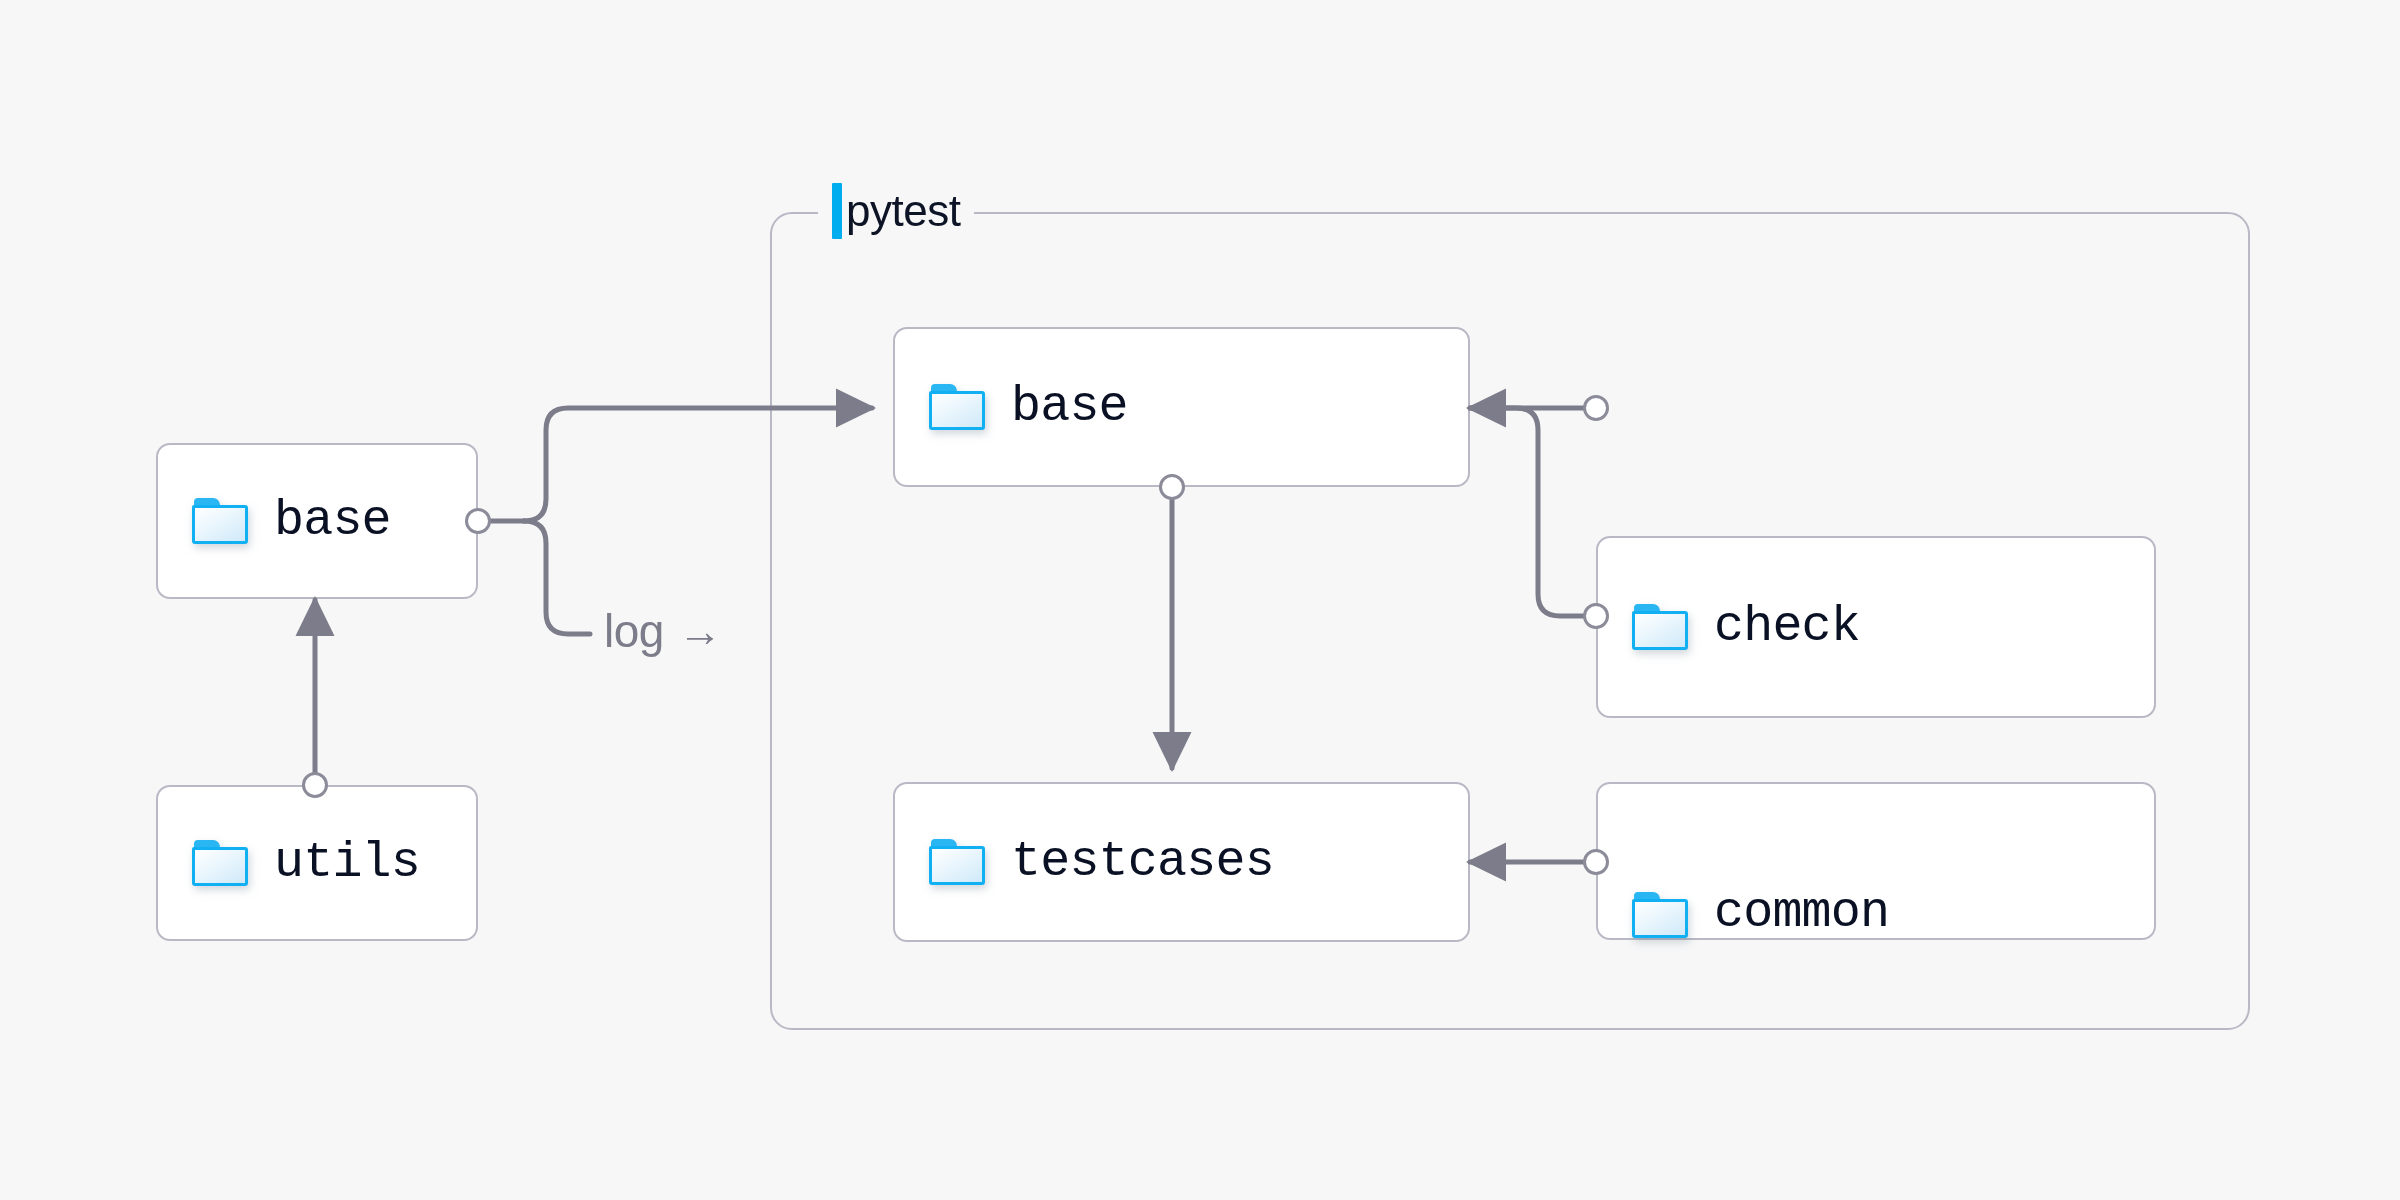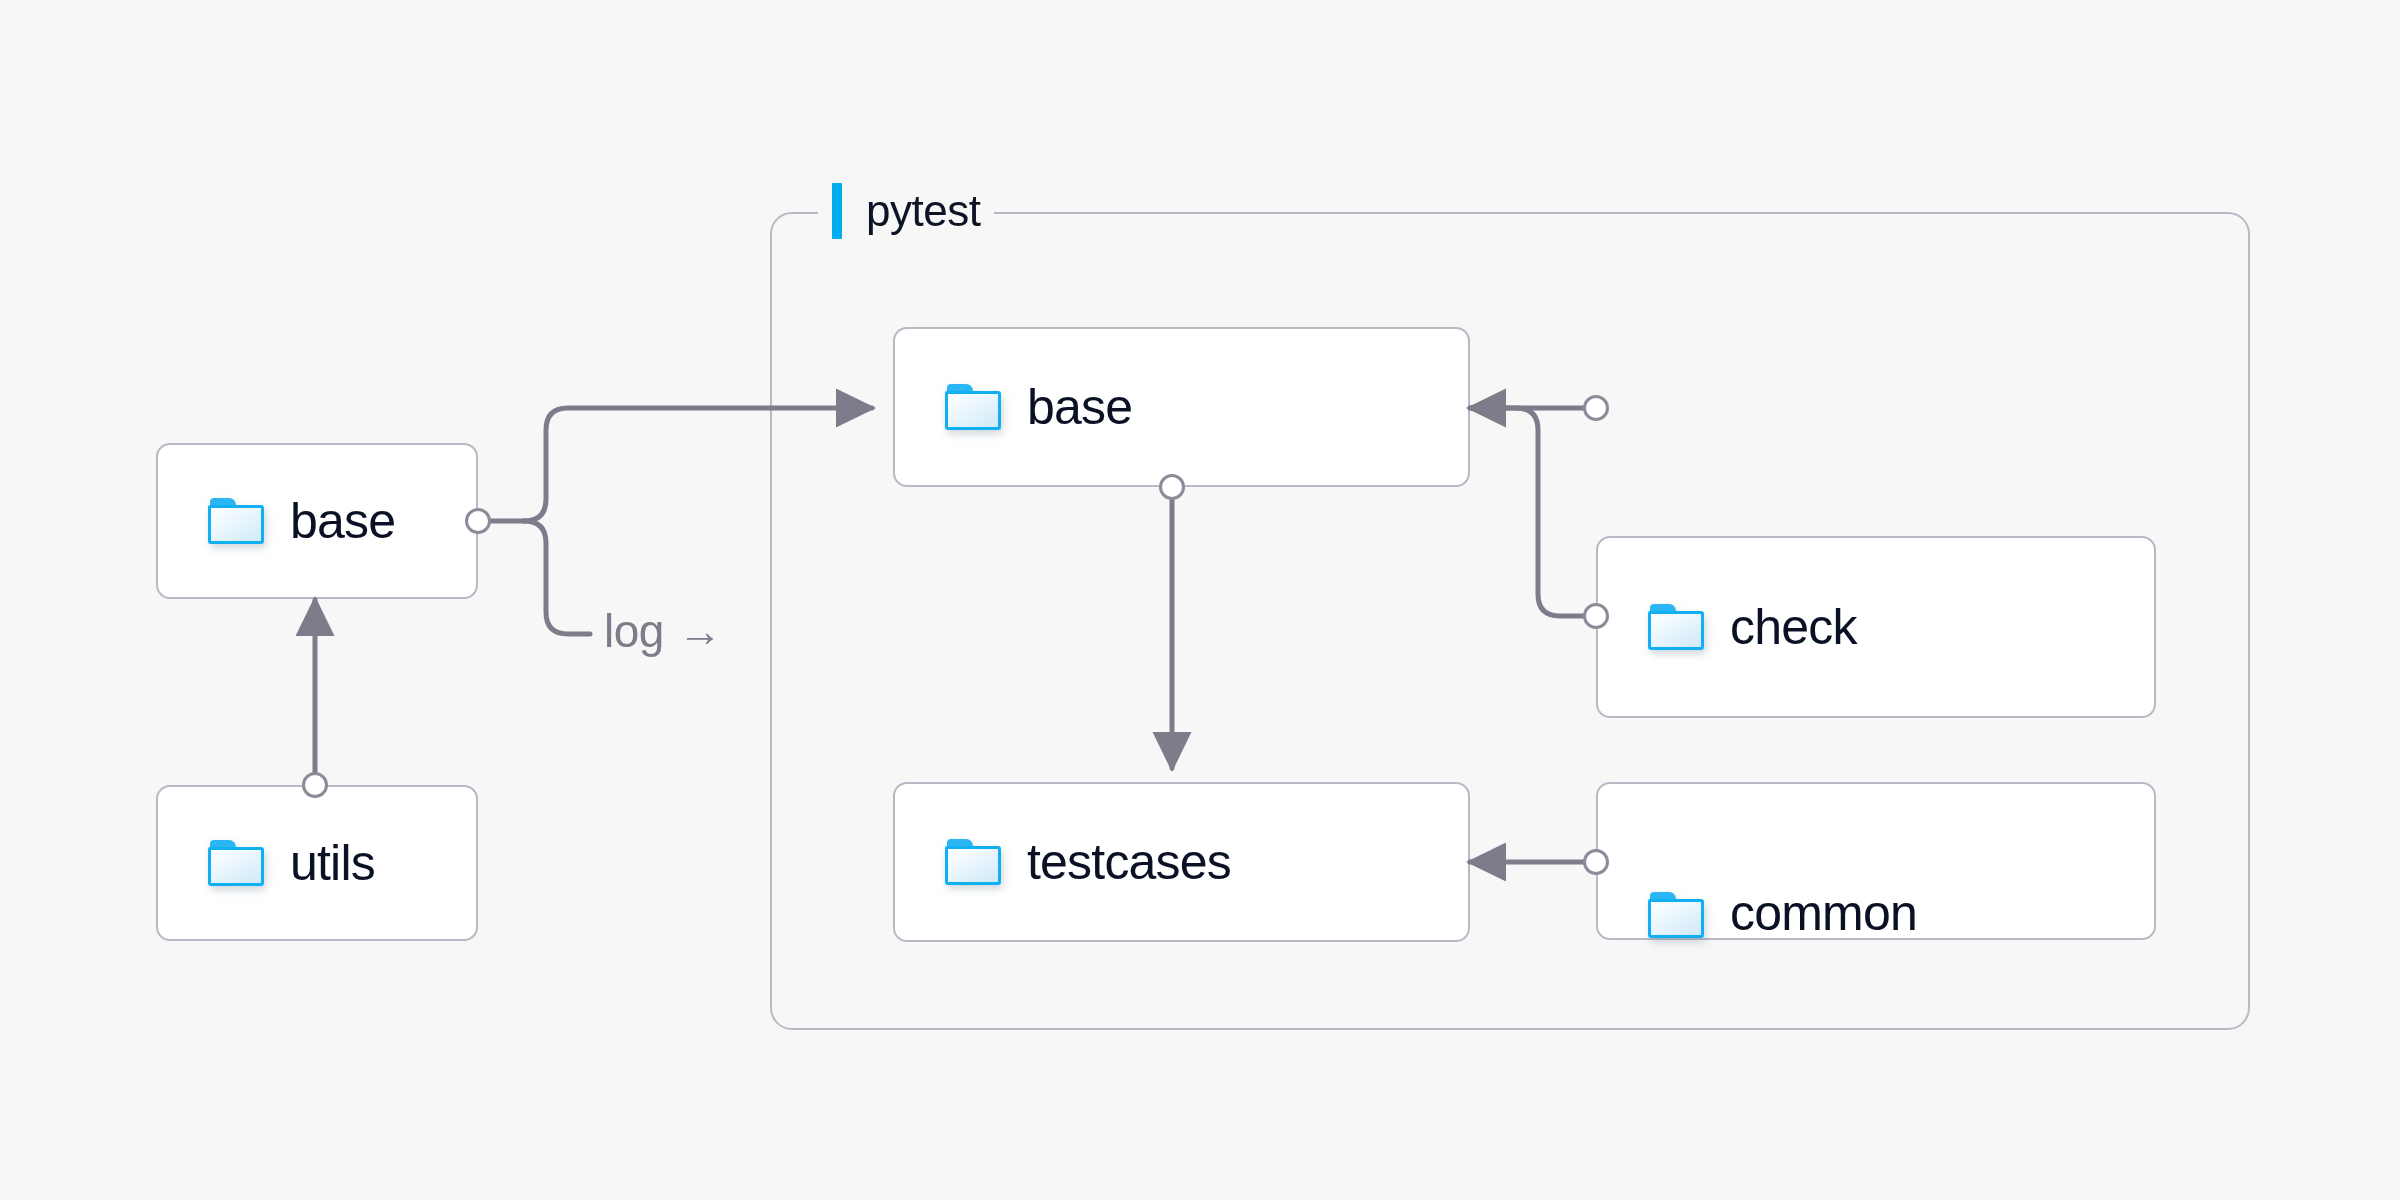--- a/index.html
+++ b/index.html
@@ -22,21 +22,21 @@
     position: absolute;
     border: 2px solid #b9b9c6;
     border-radius: 22px;
     background: transparent;
     box-sizing: border-box;
   }
   .group-label-wrap {
     position: absolute;
     display: flex;
     align-items: center;
-    gap: 24px;
+    gap: 4px;
     background: #f7f7f8;
     padding: 0 14px;
     height: 62px;
   }
   .group-accent-bar {
     width: 10px;
     height: 56px;
     background: #00aeef;
     border-radius: 1px;
     flex: none;
@@ -49,22 +49,23 @@
   }
   
   .node {
     position: absolute;
     box-sizing: border-box;
     background: #ffffff;
     border: 2px solid #b9b9c6;
     border-radius: 14px;
     display: flex;
     align-items: center;
-    padding-left: 50px;
+    padding-left: 34px;
     gap: 26px;
+    font-family: Liberation Mono, monospace;
   }
   .node-label {
     font-size: 50px;
     color: #0a1124;
     letter-spacing: -0.8px;
     white-space: nowrap;
     line-height: 1;
   }
   
   .folder-icon {

